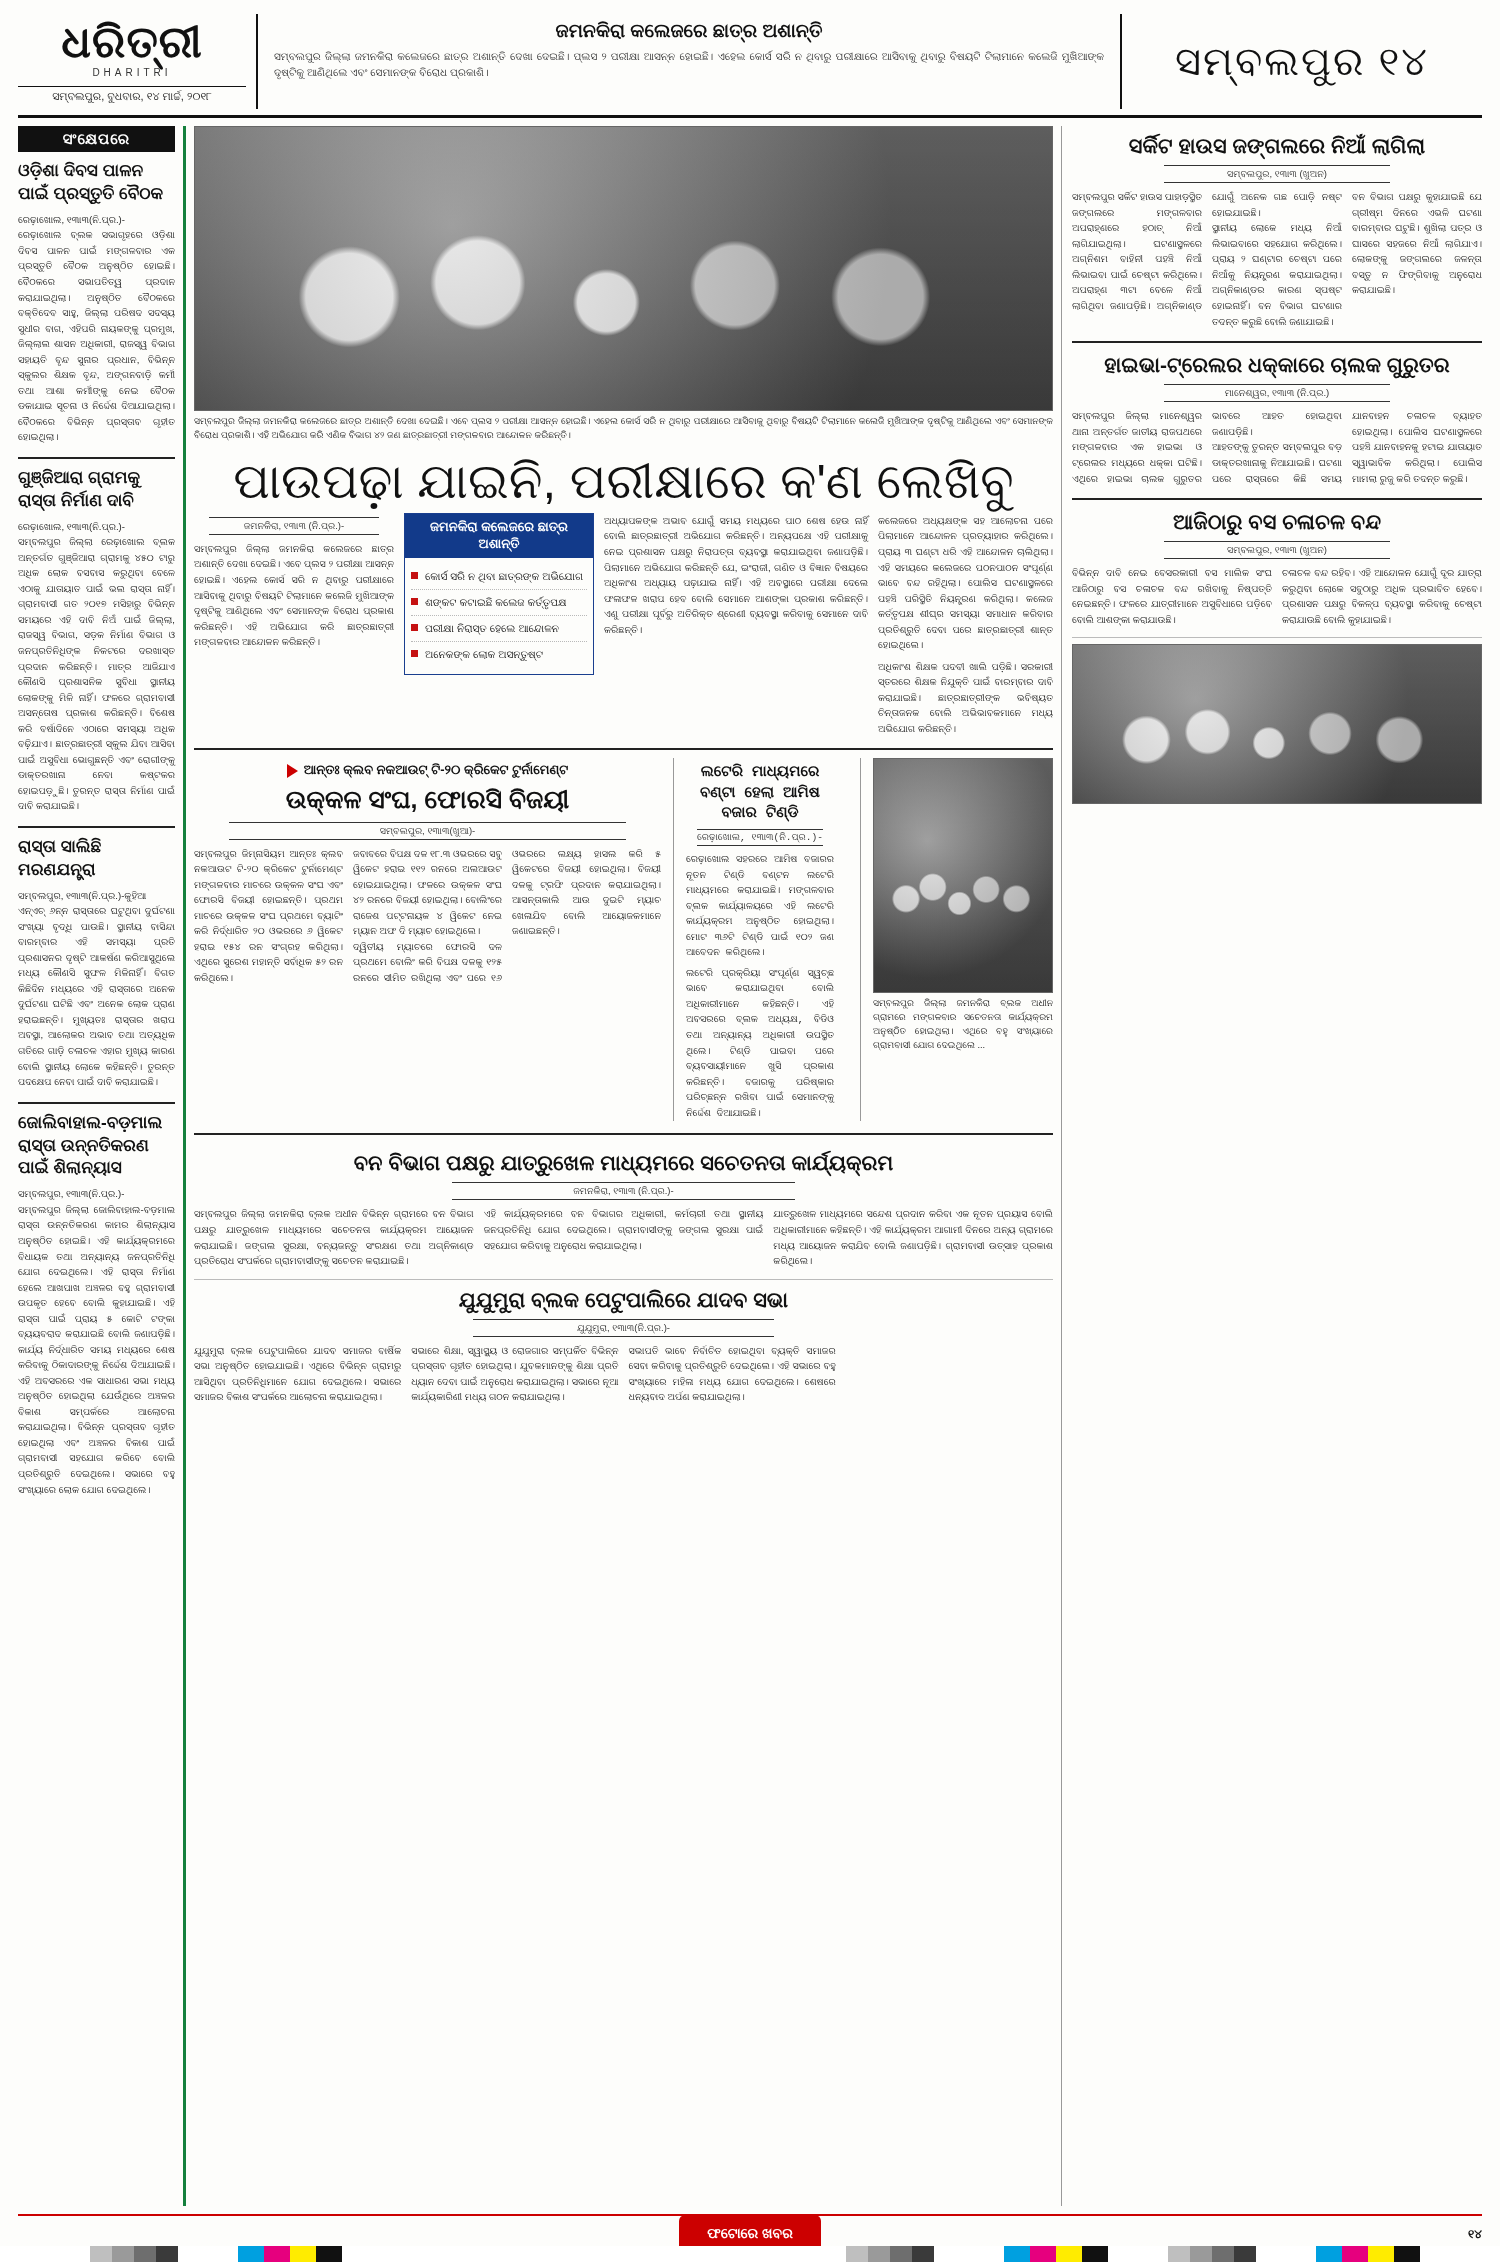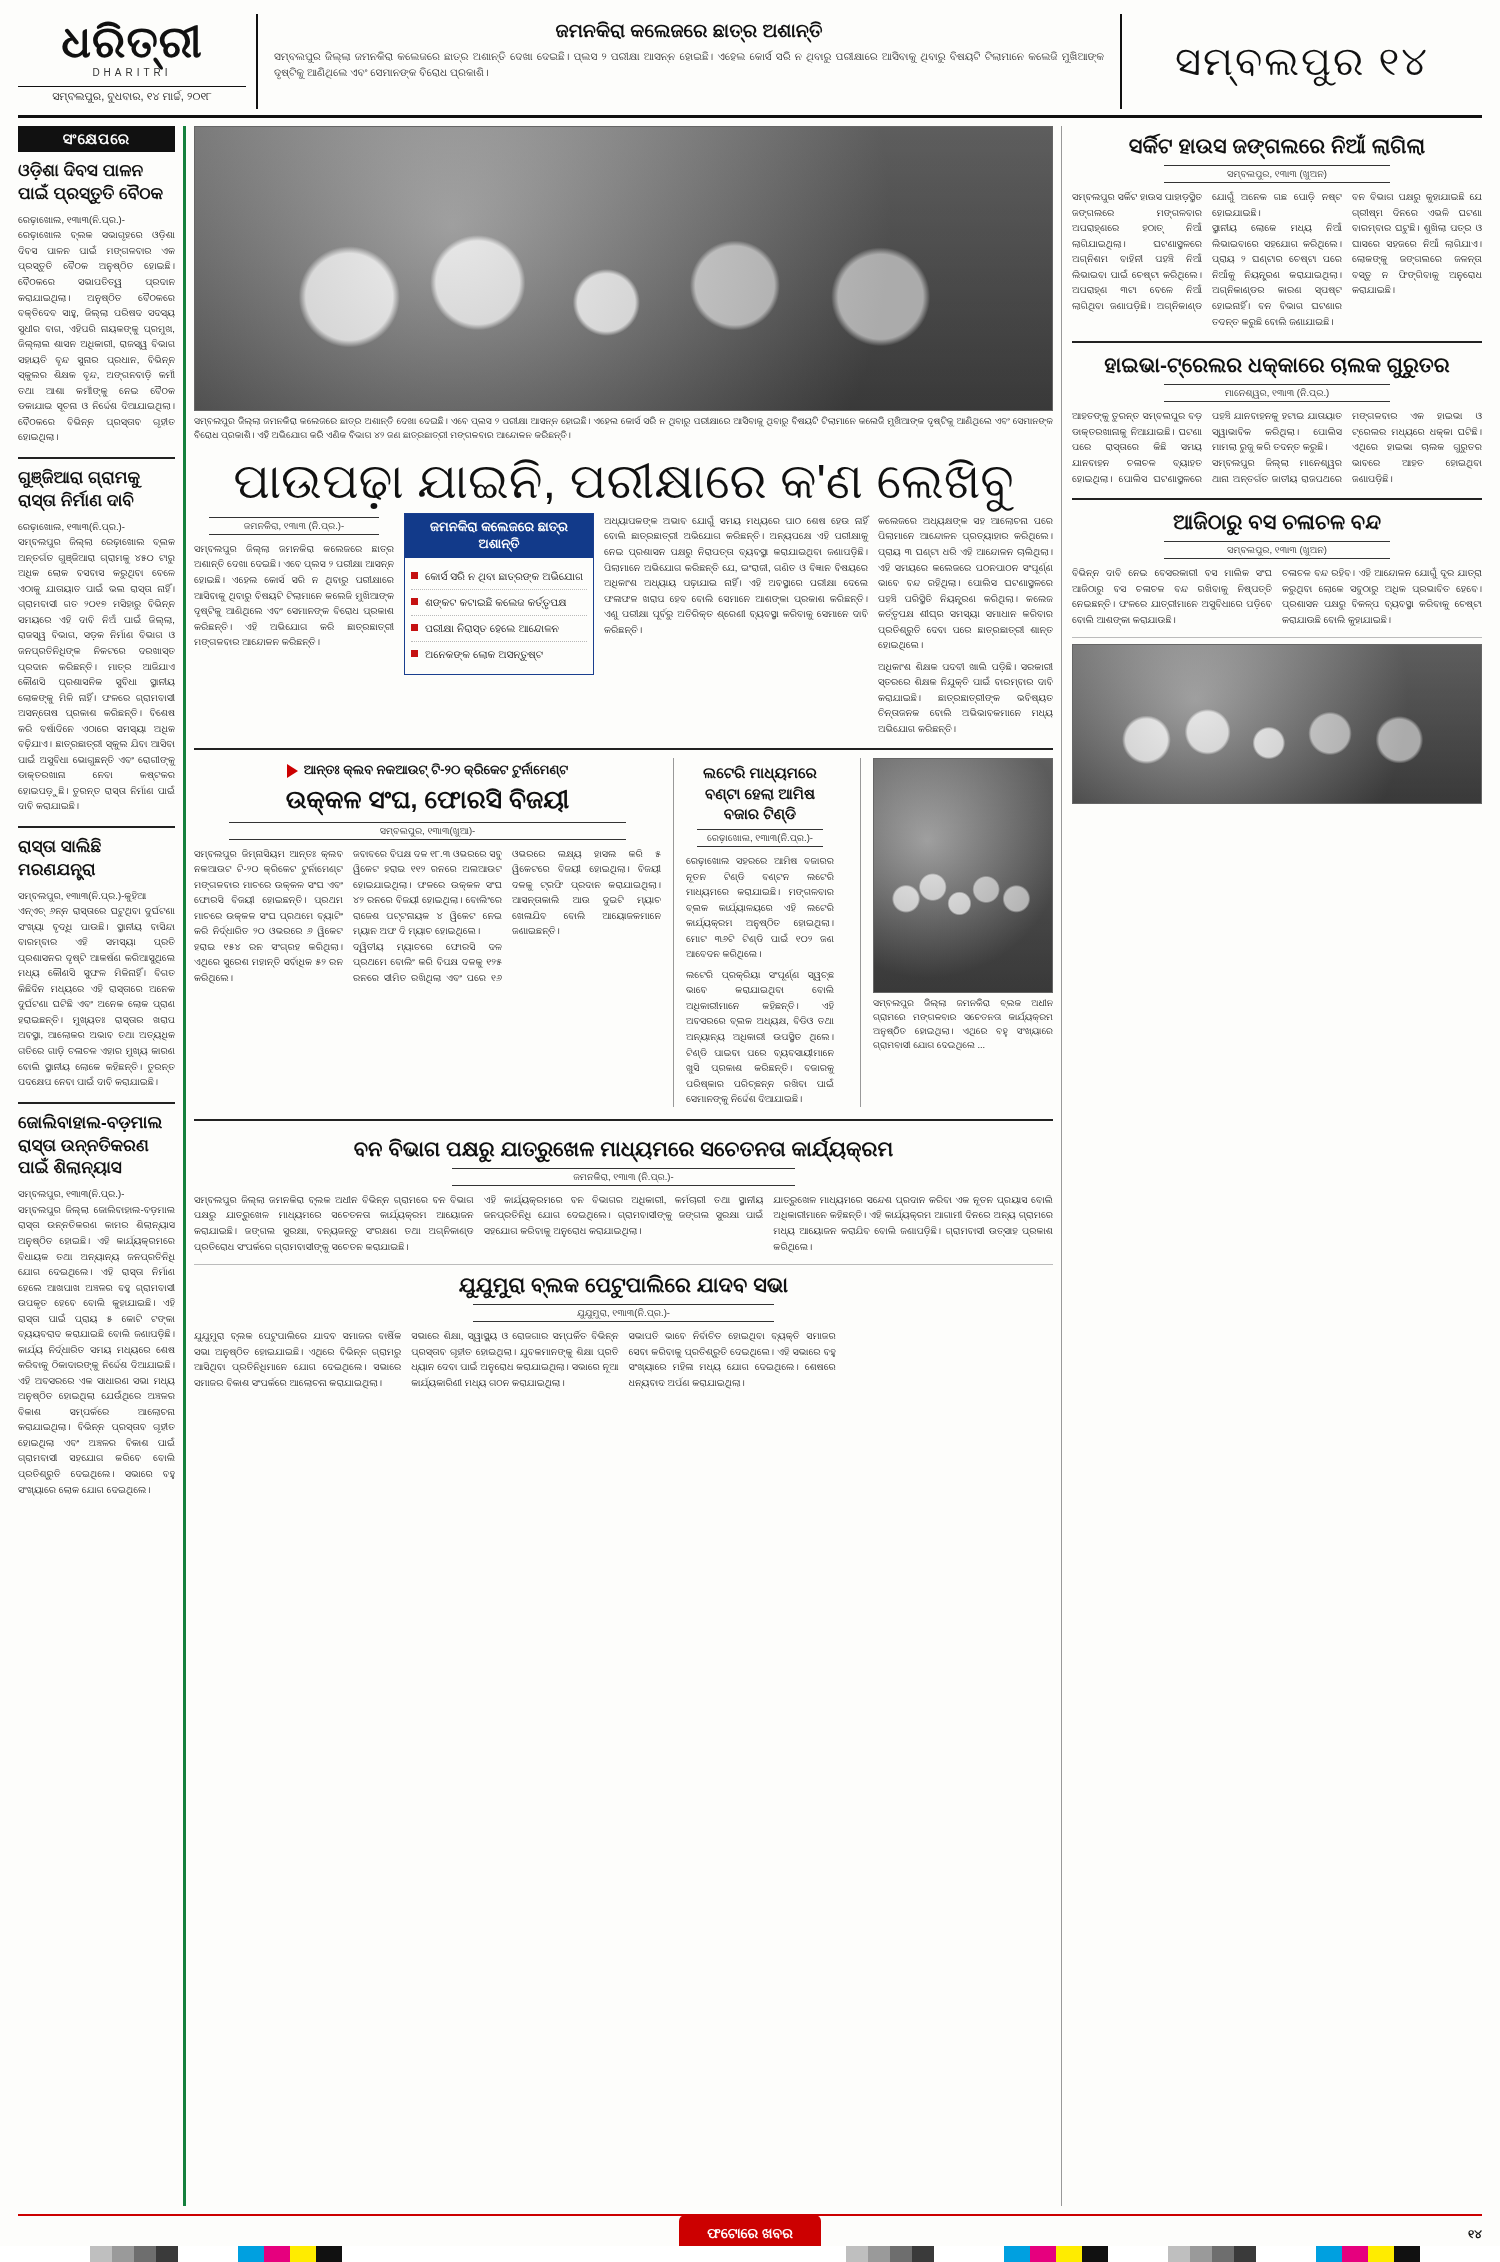--- a/index.html
+++ b/index.html
@@ -399,21 +399,21 @@
           </div>
           <div class="hl-l">ଉକ୍କଳ ସଂଘ, ଫୋରସି ବିଜୟୀ</div>
           <div class="byline">ସମ୍ବଲପୁର, ୧୩ା୩(ଖୁଆ)-</div>
           <div class="cols3">
             <div class="body">ସମ୍ବଲପୁର ଜିମ୍ନାସିୟମ ଆନ୍ତଃ କ୍ଲବ ନକଆଉଟ ଟି-୨୦ କ୍ରିକେଟ ଟୁର୍ନାମେଣ୍ଟ ମଙ୍ଗଳବାର ମାଚରେ ଉକ୍କଳ ସଂଘ ଏବଂ ଫୋରସି ବିଜୟୀ ହୋଇଛନ୍ତି। ପ୍ରଥମ ମାଚରେ ଉକ୍କଳ ସଂଘ ପ୍ରଥମେ ବ୍ୟାଟିଂ କରି ନିର୍ଦ୍ଧାରିତ ୨୦ ଓଭରରେ ୬ ୱିକେଟ ହରାଇ ୧୫୪ ରନ ସଂଗ୍ରହ କରିଥିଲା। ଏଥିରେ ସୁରେଶ ମହାନ୍ତି ସର୍ବାଧିକ ୫୨ ରନ କରିଥିଲେ।</div>
             <div class="body">ଜବାବରେ ବିପକ୍ଷ ଦଳ ୧୮.୩ ଓଭରରେ ସବୁ ୱିକେଟ ହରାଇ ୧୧୨ ରନରେ ଅଲଆଉଟ ହୋଇଯାଇଥିଲା। ଫଳରେ ଉକ୍କଳ ସଂଘ ୪୨ ରନରେ ବିଜୟୀ ହୋଇଥିଲା। ବୋଲିଂରେ ରାଜେଶ ପଟ୍ଟନାୟକ ୪ ୱିକେଟ ନେଇ ମ୍ୟାନ ଅଫ ଦି ମ୍ୟାଚ ହୋଇଥିଲେ।</div>
             <div class="body">ଦ୍ୱିତୀୟ ମ୍ୟାଚରେ ଫୋରସି ଦଳ ପ୍ରଥମେ ବୋଲିଂ କରି ବିପକ୍ଷ ଦଳକୁ ୧୨୫ ରନରେ ସୀମିତ ରଖିଥିଲା ଏବଂ ପରେ ୧୬ ଓଭରରେ ଲକ୍ଷ୍ୟ ହାସଲ କରି ୫ ୱିକେଟରେ ବିଜୟୀ ହୋଇଥିଲା। ବିଜୟୀ ଦଳକୁ ଟ୍ରଫି ପ୍ରଦାନ କରାଯାଇଥିଲା। ଆସନ୍ତାକାଲି ଆଉ ଦୁଇଟି ମ୍ୟାଚ ଖେଳାଯିବ ବୋଲି ଆୟୋଜକମାନେ ଜଣାଇଛନ୍ତି।</div>
           </div>
         </div>
 
-        <div style="width:175px; border-right:1px solid #999; padding-right:26px;">
+        <div style="width:175px; border-right:1px solid #999; padding-right:26px;font-family:Liberation Mono, monospace;">
           <div class="hl-s">ଲଟେରି ମାଧ୍ୟମରେ ବଣ୍ଟା ହେଲା ଆମିଷ ବଜାର ଟିଣ୍ଡି</div>
           <div class="byline">ରେଢ଼ାଖୋଲ, ୧୩ା୩(ନି.ପ୍ର.)-</div>
           <div class="body">ରେଢ଼ାଖୋଲ ସହରରେ ଆମିଷ ବଜାରର ନୂତନ ଟିଣ୍ଡି ବଣ୍ଟନ ଲଟେରି ମାଧ୍ୟମରେ କରାଯାଇଛି। ମଙ୍ଗଳବାର ବ୍ଲକ କାର୍ଯ୍ୟାଳୟରେ ଏହି ଲଟେରି କାର୍ଯ୍ୟକ୍ରମ ଅନୁଷ୍ଠିତ ହୋଇଥିଲା। ମୋଟ ୩୬ଟି ଟିଣ୍ଡି ପାଇଁ ୧୦୨ ଜଣ ଆବେଦନ କରିଥିଲେ।</div>
           <div class="body" style="margin-top:5px">ଲଟେରି ପ୍ରକ୍ରିୟା ସଂପୂର୍ଣ୍ଣ ସ୍ୱଚ୍ଛ ଭାବେ କରାଯାଇଥିବା ବୋଲି ଅଧିକାରୀମାନେ କହିଛନ୍ତି। ଏହି ଅବସରରେ ବ୍ଲକ ଅଧ୍ୟକ୍ଷ, ବିଡିଓ ତଥା ଅନ୍ୟାନ୍ୟ ଅଧିକାରୀ ଉପସ୍ଥିତ ଥିଲେ। ଟିଣ୍ଡି ପାଇବା ପରେ ବ୍ୟବସାୟୀମାନେ ଖୁସି ପ୍ରକାଶ କରିଛନ୍ତି। ବଜାରକୁ ପରିଷ୍କାର ପରିଚ୍ଛନ୍ନ ରଖିବା ପାଇଁ ସେମାନଙ୍କୁ ନିର୍ଦ୍ଦେଶ ଦିଆଯାଇଛି।</div>
         </div>
 
         <div style="flex:1">
           <div class="photo people" style="height:235px"></div>
           <div class="caption">ସମ୍ବଲପୁର ଜିଲ୍ଲା ଜମନକିରା ବ୍ଲକ ଅଧୀନ ଗ୍ରାମରେ ମଙ୍ଗଳବାର ସଚେତନତା କାର୍ଯ୍ୟକ୍ରମ ଅନୁଷ୍ଠିତ ହୋଇଥିଲା। ଏଥିରେ ବହୁ ସଂଖ୍ୟାରେ ଗ୍ରାମବାସୀ ଯୋଗ ଦେଇଥିଲେ ...</div>
         </div>
@@ -458,22 +458,22 @@
           <div class="body">ବନ ବିଭାଗ ପକ୍ଷରୁ କୁହାଯାଇଛି ଯେ ଗ୍ରୀଷ୍ମ ଦିନରେ ଏଭଳି ଘଟଣା ବାରମ୍ବାର ଘଟୁଛି। ଶୁଖିଲା ପତ୍ର ଓ ଘାସରେ ସହଜରେ ନିଆଁ ଲାଗିଯାଏ। ଲୋକଙ୍କୁ ଜଙ୍ଗଲରେ ଜଳନ୍ତା ବସ୍ତୁ ନ ଫିଙ୍ଗିବାକୁ ଅନୁରୋଧ କରାଯାଇଛି।</div>
         </div>
       </div>
 
       <div class="thick-rule"></div>
 
       <div>
         <div class="hl-m">ହାଇଭା-ଟ୍ରେଲର ଧକ୍କାରେ ଚାଲକ ଗୁରୁତର</div>
         <div class="byline" style="width:55%">ମାନେଶ୍ୱର, ୧୩ା୩ (ନି.ପ୍ର.)</div>
         <div class="cols3">
+          <div class="body">ସମ୍ବଲପୁର ଜିଲ୍ଲା ମାନେଶ୍ୱର ଥାନା ଅନ୍ତର୍ଗତ ଜାତୀୟ ରାଜପଥରେ ମଙ୍ଗଳବାର ଏକ ହାଇଭା ଓ ଟ୍ରେଲର ମଧ୍ୟରେ ଧକ୍କା ଘଟିଛି। ଏଥିରେ ହାଇଭା ଚାଲକ ଗୁରୁତର ଭାବରେ ଆହତ ହୋଇଥିବା ଜଣାପଡ଼ିଛି।</div>
           <div class="body">ଆହତଙ୍କୁ ତୁରନ୍ତ ସମ୍ବଲପୁର ବଡ଼ ଡାକ୍ତରଖାନାକୁ ନିଆଯାଇଛି। ଘଟଣା ପରେ ରାସ୍ତାରେ କିଛି ସମୟ ଯାନବାହନ ଚଳାଚଳ ବ୍ୟାହତ ହୋଇଥିଲା। ପୋଲିସ ଘଟଣାସ୍ଥଳରେ ପହଞ୍ଚି ଯାନବାହନକୁ ହଟାଇ ଯାତାୟାତ ସ୍ୱାଭାବିକ କରିଥିଲା। ପୋଲିସ ମାମଲା ରୁଜୁ କରି ତଦନ୍ତ କରୁଛି।</div>
-          <div class="body">ସମ୍ବଲପୁର ଜିଲ୍ଲା ମାନେଶ୍ୱର ଥାନା ଅନ୍ତର୍ଗତ ଜାତୀୟ ରାଜପଥରେ ମଙ୍ଗଳବାର ଏକ ହାଇଭା ଓ ଟ୍ରେଲର ମଧ୍ୟରେ ଧକ୍କା ଘଟିଛି। ଏଥିରେ ହାଇଭା ଚାଲକ ଗୁରୁତର ଭାବରେ ଆହତ ହୋଇଥିବା ଜଣାପଡ଼ିଛି।</div>
         </div>
       </div>
 
       <div class="thick-rule"></div>
 
       <div>
         <div class="hl-m">ଆଜିଠାରୁ ବସ ଚଳାଚଳ ବନ୍ଦ</div>
         <div class="byline" style="width:55%">ସମ୍ବଲପୁର, ୧୩ା୩ (ଖୁଅନ)</div>
         <div class="cols2">
           <div class="body">ବିଭିନ୍ନ ଦାବି ନେଇ ବେସରକାରୀ ବସ ମାଲିକ ସଂଘ ଆଜିଠାରୁ ବସ ଚଳାଚଳ ବନ୍ଦ ରଖିବାକୁ ନିଷ୍ପତ୍ତି ନେଇଛନ୍ତି। ଫଳରେ ଯାତ୍ରୀମାନେ ଅସୁବିଧାରେ ପଡ଼ିବେ ବୋଲି ଆଶଙ୍କା କରାଯାଉଛି।</div>

